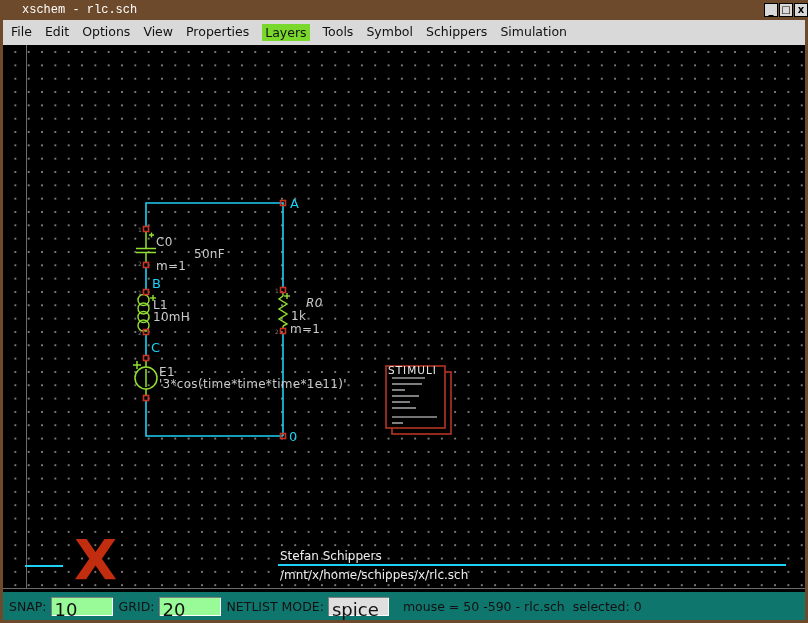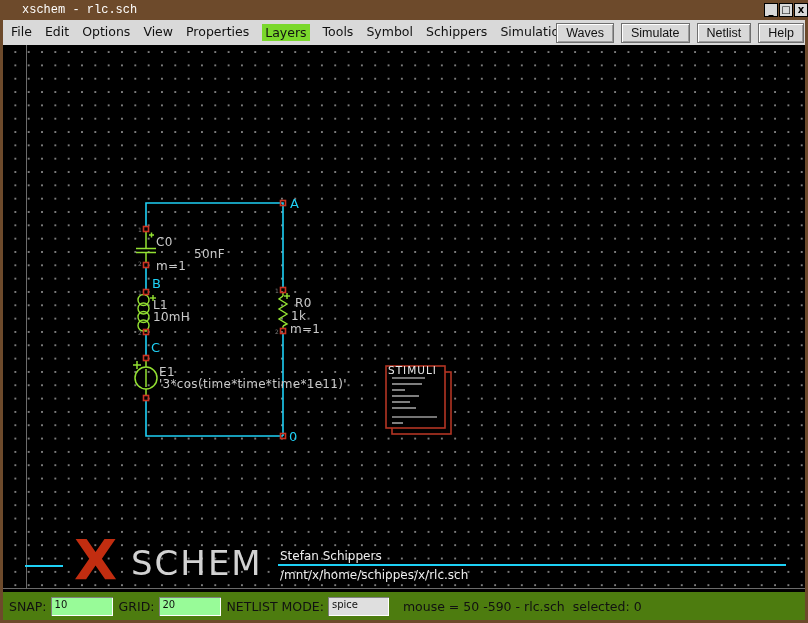--- a/index.html
+++ b/index.html
@@ -46,23 +46,23 @@
   .logo-x { position:absolute; left:71px; top:491px; color:#c22d10; font-size:56px; font-weight:bold; line-height:0.85; }
   .logo-schem { position:absolute; left:128px; top:501px; color:#d2d2d2; font-size:34px; letter-spacing:2px; line-height:1; }
   .credit-author { position:absolute; left:277px; top:504px; color:#efefef; font-size:12px; }
   .credit-path { position:absolute; left:277px; top:523px; color:#efefef; font-size:12px; }
   .cyanline { position:absolute; height:2px; background:#1ed0f5; }
   .cyanline.left { left:22px; top:520px; width:38px; }
   .cyanline.right { left:275px; top:519px; width:508px; }
 
   
   .statusbar { position:absolute; left:3px; top:592px; width:802px; height:28px;
-               background:#4d7c0f; display:flex; align-items:center; font-size:12.5px; color:#111; }
+               background:#0f766e; display:flex; align-items:center; font-size:12.5px; color:#111; }
   .statusbar .lbl { margin-left:6px; }
-  .entry { height:19px; margin-left:4px; padding:2px 4px 0 4px; font-size:10px;
+  .entry { height:19px; margin-left:4px; padding:2px 4px 0 4px; font-size:18px;
            box-shadow: inset 1px 1px 0 #7f7f7f, inset -1px -1px 0 #ffffff; }
   .entry.green { background:#98fb98; width:62px; }
   .entry.gray { background:#dfdfdf; width:61px; }
   .mouse-status { margin-left:14px; white-space:pre; }
   .bottomborder { position:absolute; left:0; top:620px; width:808px; height:3px; background:#6d4a2b; }
 </style>
 </head>
 <body>
 
 <div class="window">
@@ -82,26 +82,20 @@
       <span class="menu-item">Edit</span>
       <span class="menu-item">Options</span>
       <span class="menu-item">View</span>
       <span class="menu-item">Properties</span>
       <span class="menu-item active">Layers</span>
       <span class="menu-item">Tools</span>
       <span class="menu-item">Symbol</span>
       <span class="menu-item">Schippers</span>
       <span class="menu-item">Simulation</span>
     </div>
-    <div class="toolbtns">
-      <button class="toolbtn">Waves</button>
-      <button class="toolbtn">Simulate</button>
-      <button class="toolbtn">Netlist</button>
-      <button class="toolbtn">Help</button>
-    </div>
   </div>
 
   <div class="canvas">
 
     <div class="gline-v"></div>
     <div class="gline-h"></div>
 
     <svg width="802" height="547" viewBox="0 0 802 547">
 
       <g stroke="#1ed0f5" stroke-width="1.6" fill="none">
@@ -186,35 +180,34 @@
     <span class="comp-label" style="left:153px; top:190px;">C0</span>
     <span class="comp-label" style="left:153px; top:202px;margin-left:38px;">50nF</span>
     <span class="comp-label" style="left:153px; top:214px;">m=1</span>
 
     <span class="comp-label" style="left:150px; top:253px;">L1</span>
     <span class="comp-label" style="left:150px; top:265px;">10mH</span>
 
     <span class="comp-label" style="left:156px; top:320px;">E1</span>
     <span class="comp-label" style="left:156px; top:332px;">'3*cos(time*time*time*1e11)'</span>
 
-    <span class="comp-label" style="left:292px; top:251px;">R0</span>
+    <span class="comp-label" style="left:303px; top:251px;font-style:italic;">R0</span>
     <span class="comp-label" style="left:288px; top:264px;">1k</span>
     <span class="comp-label" style="left:287px; top:277px;">m=1</span>
 
     <span class="pin-num" style="left:135px; top:182px;">1</span>
     <span class="pin-num" style="left:135px; top:216px;">2</span>
     <span class="pin-num" style="left:135px; top:245px;">1</span>
     <span class="pin-num" style="left:135px; top:285px;">2</span>
     <span class="pin-num" style="left:272px; top:243px;">1</span>
     <span class="pin-num" style="left:272px; top:284px;">2</span>
 
     <span class="stimuli-label">STIMULI</span>
 
     <span class="logo-x">X</span>
-    <span class="logo-schem">SCHEM</span>
     <div class="cyanline left"></div>
     <div class="cyanline right"></div>
     <span class="credit-author">Stefan Schippers</span>
     <span class="credit-path">/mnt/x/home/schippes/x/rlc.sch</span>
   </div>
 
   <div class="statusbar">
     <span class="lbl">SNAP:</span>
     <div class="entry green">10</div>
     <span class="lbl">GRID:</span>

